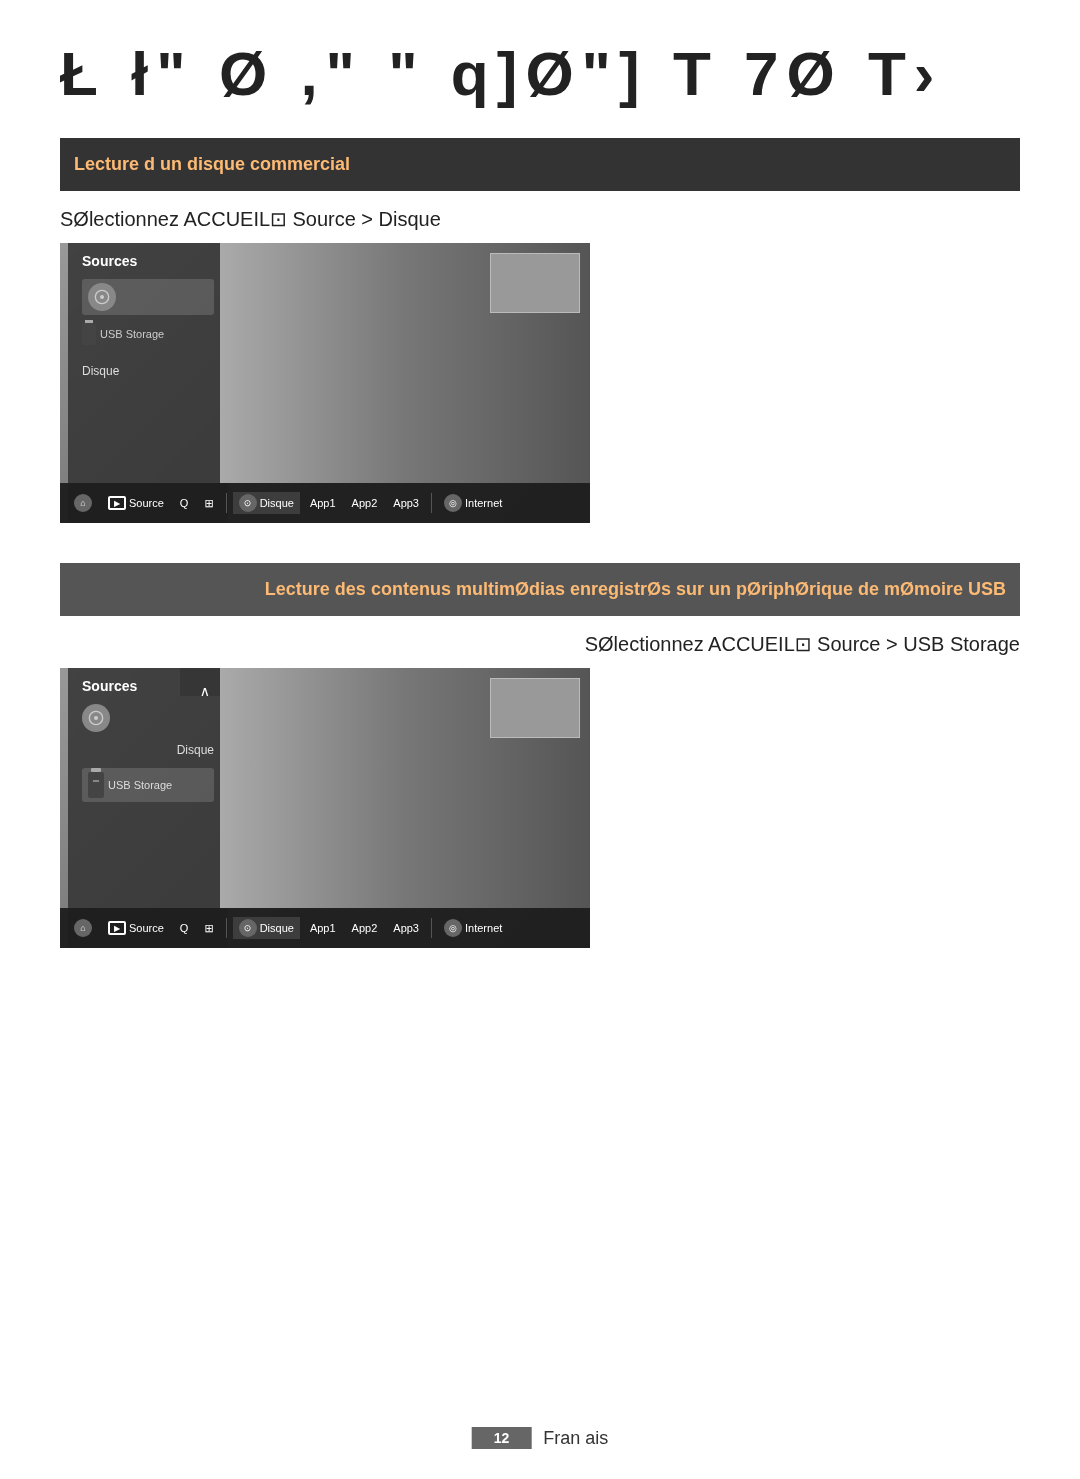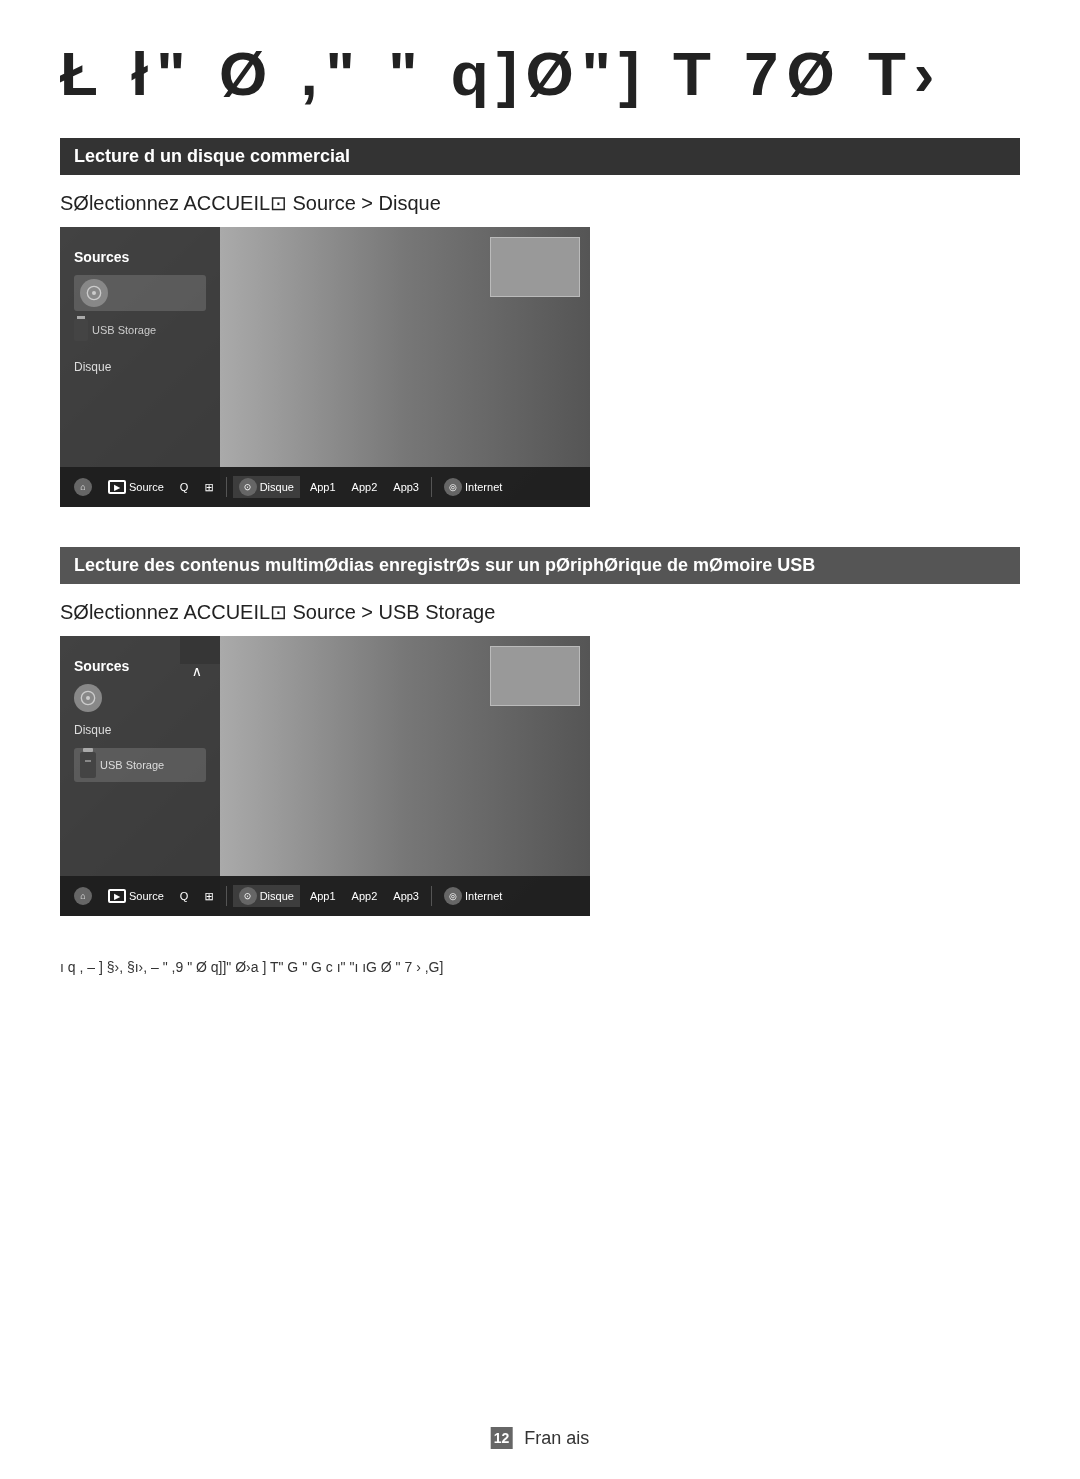--- a/index.html
+++ b/index.html
@@ -22,24 +22,24 @@
       font-weight: bold;
       color: #222;
       letter-spacing: 8px;
       margin-bottom: 30px;
       line-height: 1.1;
     }
 
     
     .section-header {
       background-color: #333;
-      color: #ffffff;
+      color: #fdba74;
       font-size: 18px;
       font-weight: bold;
-      padding: 8px 14px;
+      padding: 16px 14px;
       margin-bottom: 16px;
       display: block;
     }
 
     .section-header.light {
       background-color: #555;
     }
 
     
     .instruction-text {
@@ -61,26 +61,26 @@
     .tv-screen .screen-content {
       width: 100%;
       height: 100%;
       background: linear-gradient(135deg, #999 0%, #777 40%, #555 100%);
       position: relative;
     }
 
     
     .sources-panel {
       position: absolute;
-      left: 0;
+      left: 8px;
       top: 0;
       bottom: 0;
       width: 160px;
       background: rgba(50,50,50,0.85);
-      padding: 22px 14px;
+      padding: 10px 14px;
       color: #fff;
     }
 
     .sources-panel .sources-title {
       font-size: 14px;
       font-weight: bold;
       margin-bottom: 10px;
       color: #fff;
     }
 
@@ -206,33 +206,34 @@
       left: 50%;
       transform: translateX(-50%);
       display: flex;
       align-items: center;
       gap: 12px;
     }
 
     .page-num-box {
       background: #666;
       color: #fff;
-      padding: 3px 3px;
+      padding: 3px 22px;
       font-size: 14px;
       font-weight: bold;
     }
 
     .page-lang {
       font-size: 18px;
       color: #333;
     }
 
     
     .section2 {
       margin-top: 19px;
+      text-align: right;
     }
 
     
     .disk-icon-circle {
       width: 28px;
       height: 28px;
       border-radius: 50%;
       background: #888;
       display: flex;
       align-items: center;
@@ -461,20 +462,19 @@
             <div class="icon-circle">◎</div>
             <span>Internet</span>
           </div>
         </div>
 
       </div>
     </div>
 
   </div>
 
-  <div class="note-text">ı q ,  –   ] §›,  §ı›,  – " ,9 " Ø  q]]" Ø›a  ] T"  G "  G c ı" "ı ıG Ø  " 7 › ,G]</div>
 
   <div class="page-number-area">
     <div class="page-num-box">12</div>
     <span class="page-lang">Fran ais</span>
   </div>
 
 </div>
 
 </body></html>

